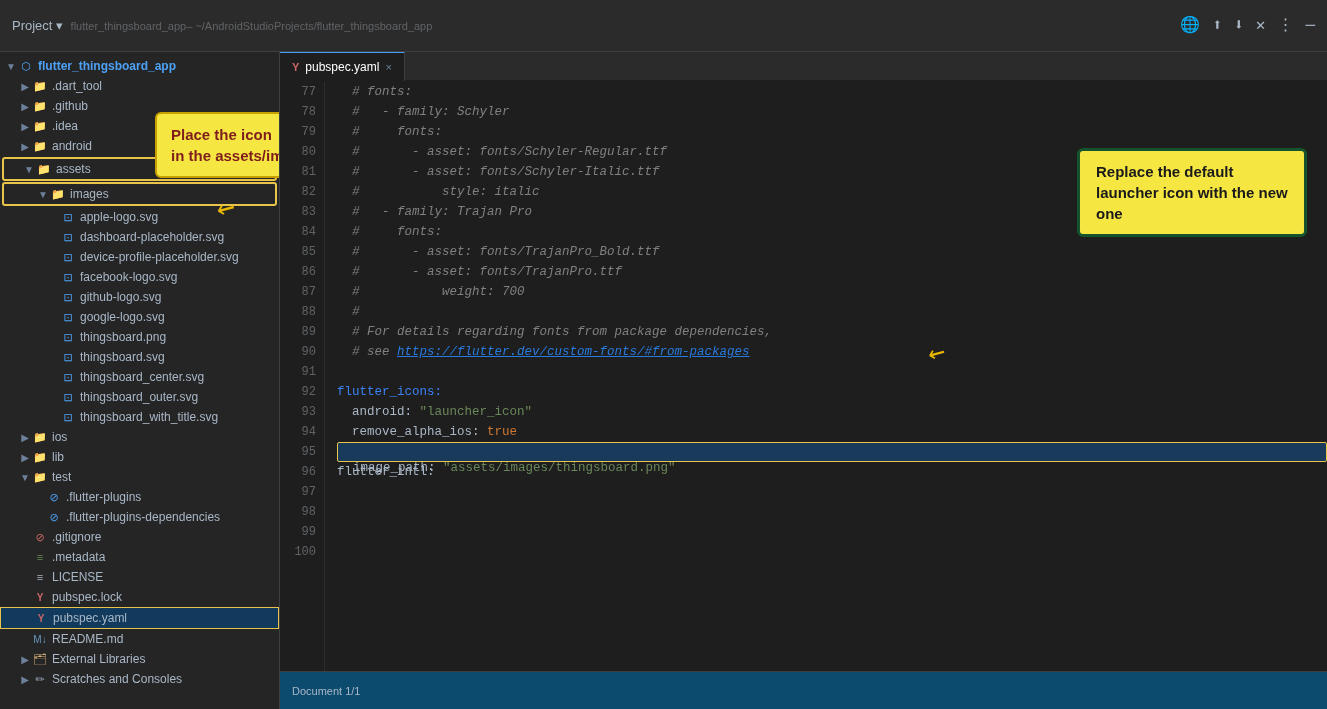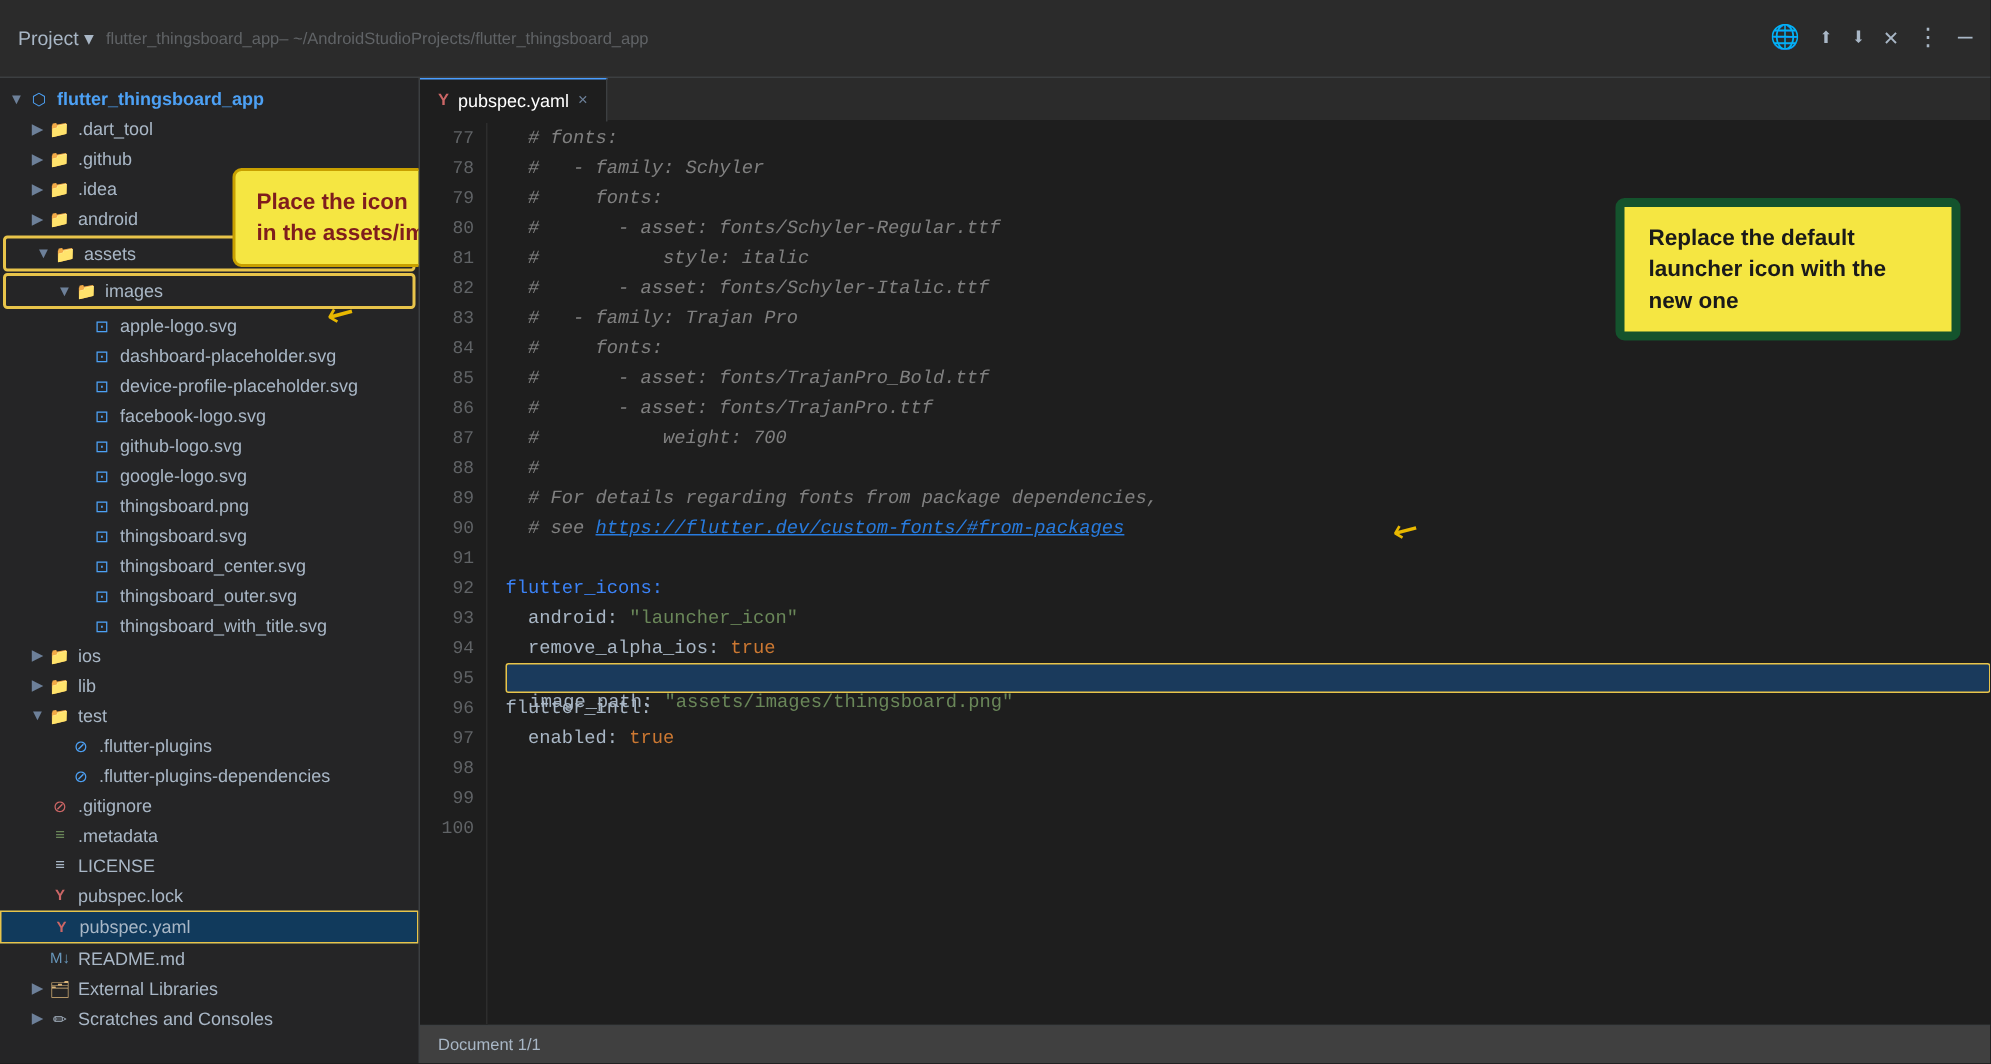--- a/index.html
+++ b/index.html
@@ -188,22 +188,22 @@
     .code-line.highlighted-line {
       background: #1a3a5c;
       border: 1px solid #e8c44a;
       border-radius: 2px;
     }
 
     .c-comment { color: #808080; font-style: italic; }
 
     
     .status-bar {
-      background: #404040;
-      height: 26px;
+      background: #0c4a6e;
+      height: 38px;
       display: flex;
       align-items: center;
       padding: 0 12px;
       font-family: sans-serif;
       font-size: 11px;
       color: #a9b7c6;
       border-top: 1px solid #3c3f41;
       flex-shrink: 0;
     }
 
@@ -232,25 +232,25 @@
       top: 140px;
       left: 220px;
       font-size: 30px;
       color: #e8b800;
       z-index: 201;
       transform: rotate(120deg);
     }
 
     .editor-callout {
       position: absolute;
-      top: 50px;
+      top: 66px;
       right: 20px;
       background: #f5e642;
       color: #1a1a1a;
-      border: 6px solid #14532d;
+      border: 3px solid #14532d;
       border-radius: 6px;
       padding: 10px 16px;
       font-family: sans-serif;
       font-size: 15px;
       font-weight: bold;
       line-height: 1.4;
       z-index: 200;
       max-width: 230px;
     }
     .editor-arrow {
@@ -536,37 +536,36 @@
         <span class="line-num">98</span>
         <span class="line-num">99</span>
         <span class="line-num">100</span>
       </div>
 
       <div class="code-content">
         <div class="code-line"><span class="c-comment">  # fonts:</span></div>
         <div class="code-line"><span class="c-comment">  #   - <span style="font-style:italic;">family: Schyler</span></span></div>
         <div class="code-line"><span class="c-comment">  #     fonts:</span></div>
         <div class="code-line"><span class="c-comment">  #       - asset: fonts/Schyler-Regular.ttf</span></div>
+        <div class="code-line"><span class="c-comment">  #       - asset: fonts/Schyler-Italic.ttf</span></div>
         <div class="code-line"><span class="c-comment">  #           style: italic</span></div>
-        <div class="code-line"><span class="c-comment">  #       - asset: fonts/Schyler-Italic.ttf</span></div>
         <div class="code-line"><span class="c-comment">  #   - <span style="font-style:italic;">family: Trajan Pro</span></span></div>
         <div class="code-line"><span class="c-comment">  #     fonts:</span></div>
         <div class="code-line"><span class="c-comment">  #       - asset: fonts/TrajanPro_Bold.ttf</span></div>
         <div class="code-line"><span class="c-comment">  #       - asset: fonts/TrajanPro.ttf</span></div>
         <div class="code-line"><span class="c-comment">  #           weight: 700</span></div>
         <div class="code-line"><span class="c-comment">  #</span></div>
         <div class="code-line"><span class="c-comment">  # For details regarding fonts from package dependencies,</span></div>
         <div class="code-line"><span class="c-comment">  # see <span style="color:#287bde;text-decoration:underline;">https://flutter.dev/custom-fonts/#from-packages</span></span></div>
         <div class="code-line"></div>
         <div class="code-line"><span style="color:#3b82f6;">flutter_icons:</span></div>
         <div class="code-line"><span style="color:#a9b7c6;">  android: <span style="color:#6a8759;">"launcher_icon"</span></span></div>
         <div class="code-line"><span style="color:#a9b7c6;">  remove_alpha_ios: <span style="color:#cc7832;">true</span></span></div>
         <div class="code-line highlighted-line"><span style="color:#a9b7c6;margin-top:32px;">  image_path: <span style="color:#6a8759;">"assets/images/thingsboard.png"</span></span></div>
         <div class="code-line"><span style="color:#a9b7c6;">flutter_intl:</span></div>
-        <div class="code-line"><span style="color:#a9b7c6;">  enabled: <span style="color:#cc7832;">true</span></span></div>
         <div class="code-line"></div>
       </div>
     </div>
 
     <div class="status-bar">
       <span>Document 1/1</span>
     </div>
   </div>
 </div>
 

